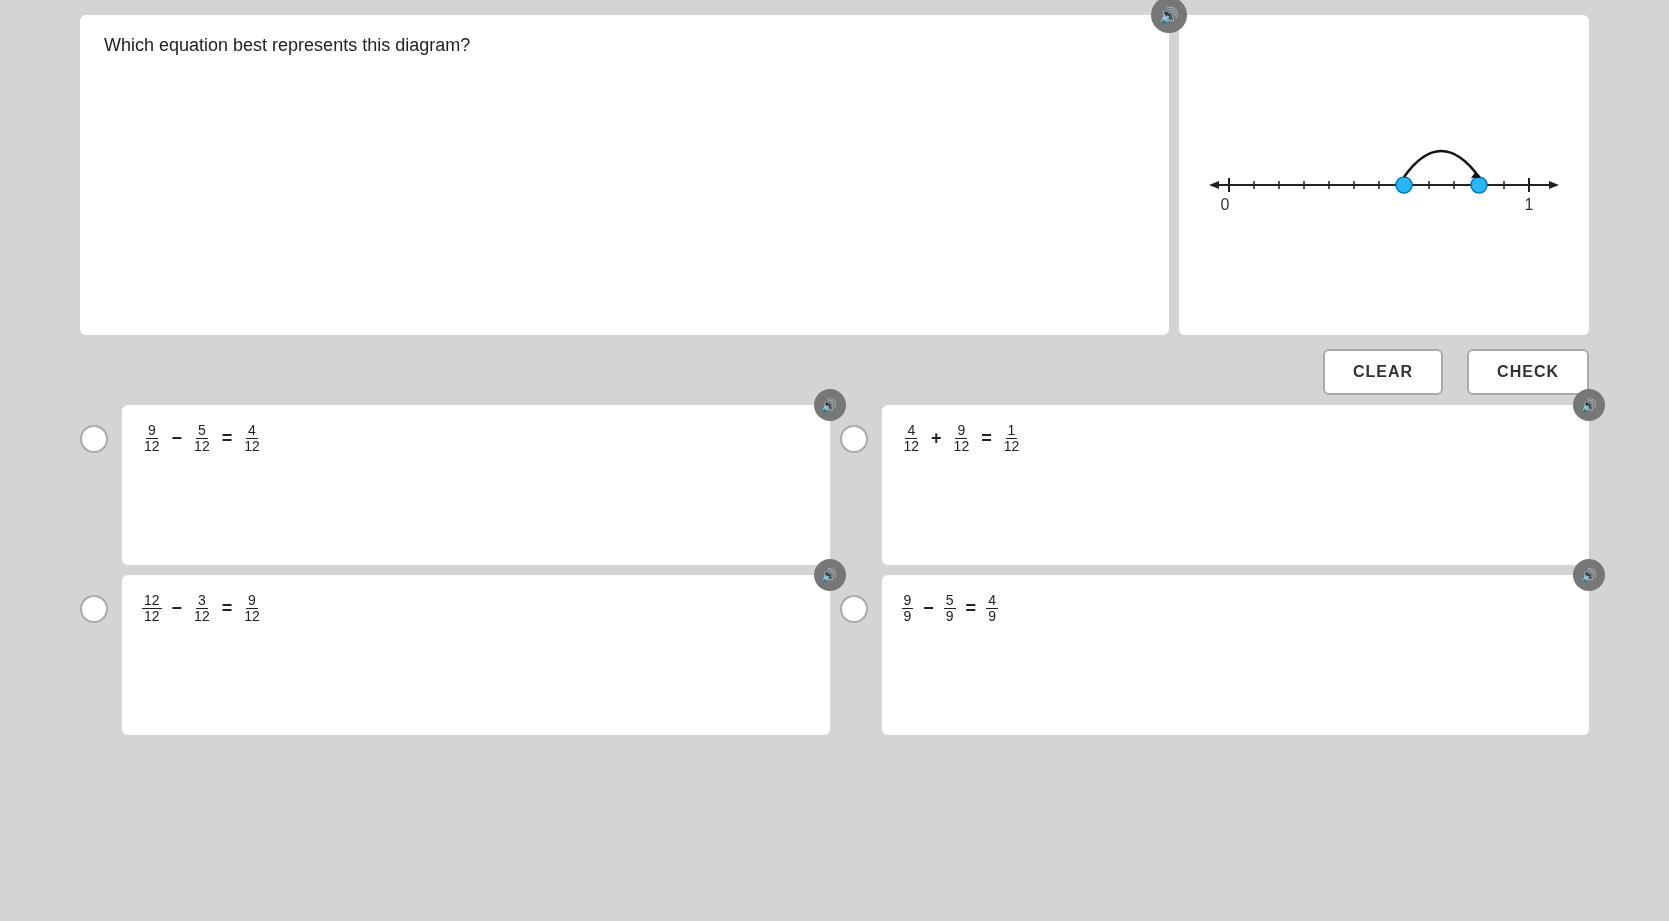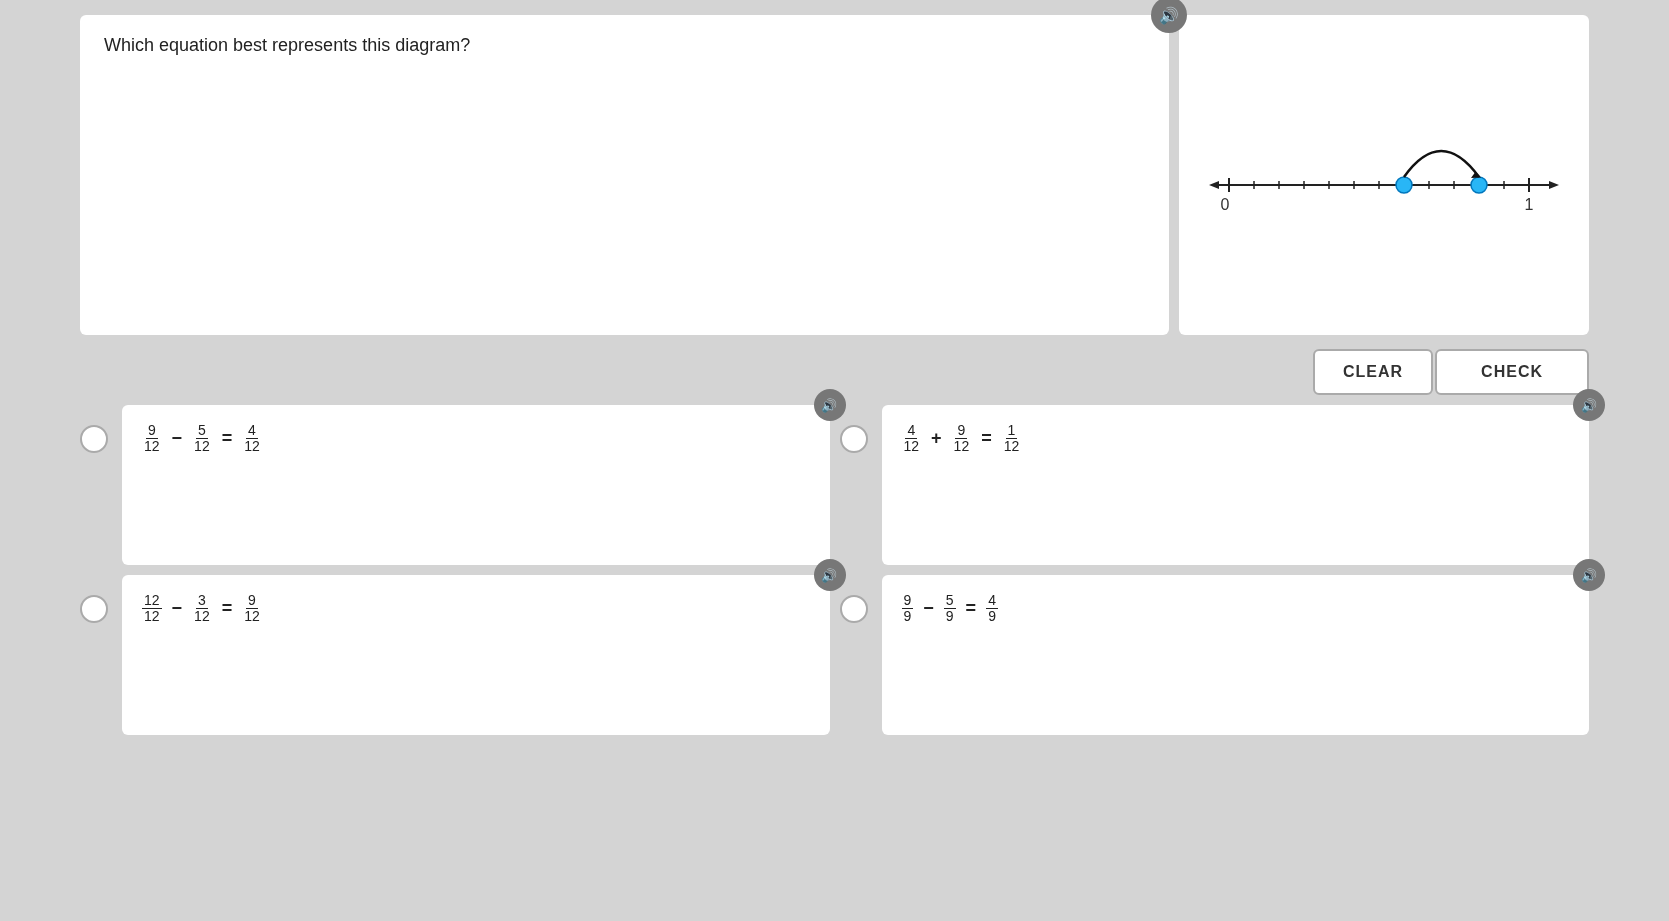--- a/index.html
+++ b/index.html
@@ -75,42 +75,42 @@
       height: 220px;
       display: flex;
       align-items: center;
       justify-content: center;
     }
 
     
     .action-row {
       display: flex;
       justify-content: flex-end;
-      gap: 2px;
+      gap: 24px;
       padding-right: 0px;
       margin-top: 4px;
     }
 
     .btn-clear {
       background: white;
       border: 2px solid #aaa;
       border-radius: 6px;
       padding: 12px 28px;
       font-size: 16px;
       font-weight: bold;
       letter-spacing: 1px;
       cursor: pointer;
       color: #333;
     }
 
     .btn-check {
       background: white;
       border: 2px solid #aaa;
       border-radius: 6px;
-      padding: 12px 44px;
+      padding: 12px 28px;
       font-size: 16px;
       font-weight: bold;
       letter-spacing: 1px;
       cursor: pointer;
       color: #333;
     }
 
     
     .choices-grid {
       display: grid;

